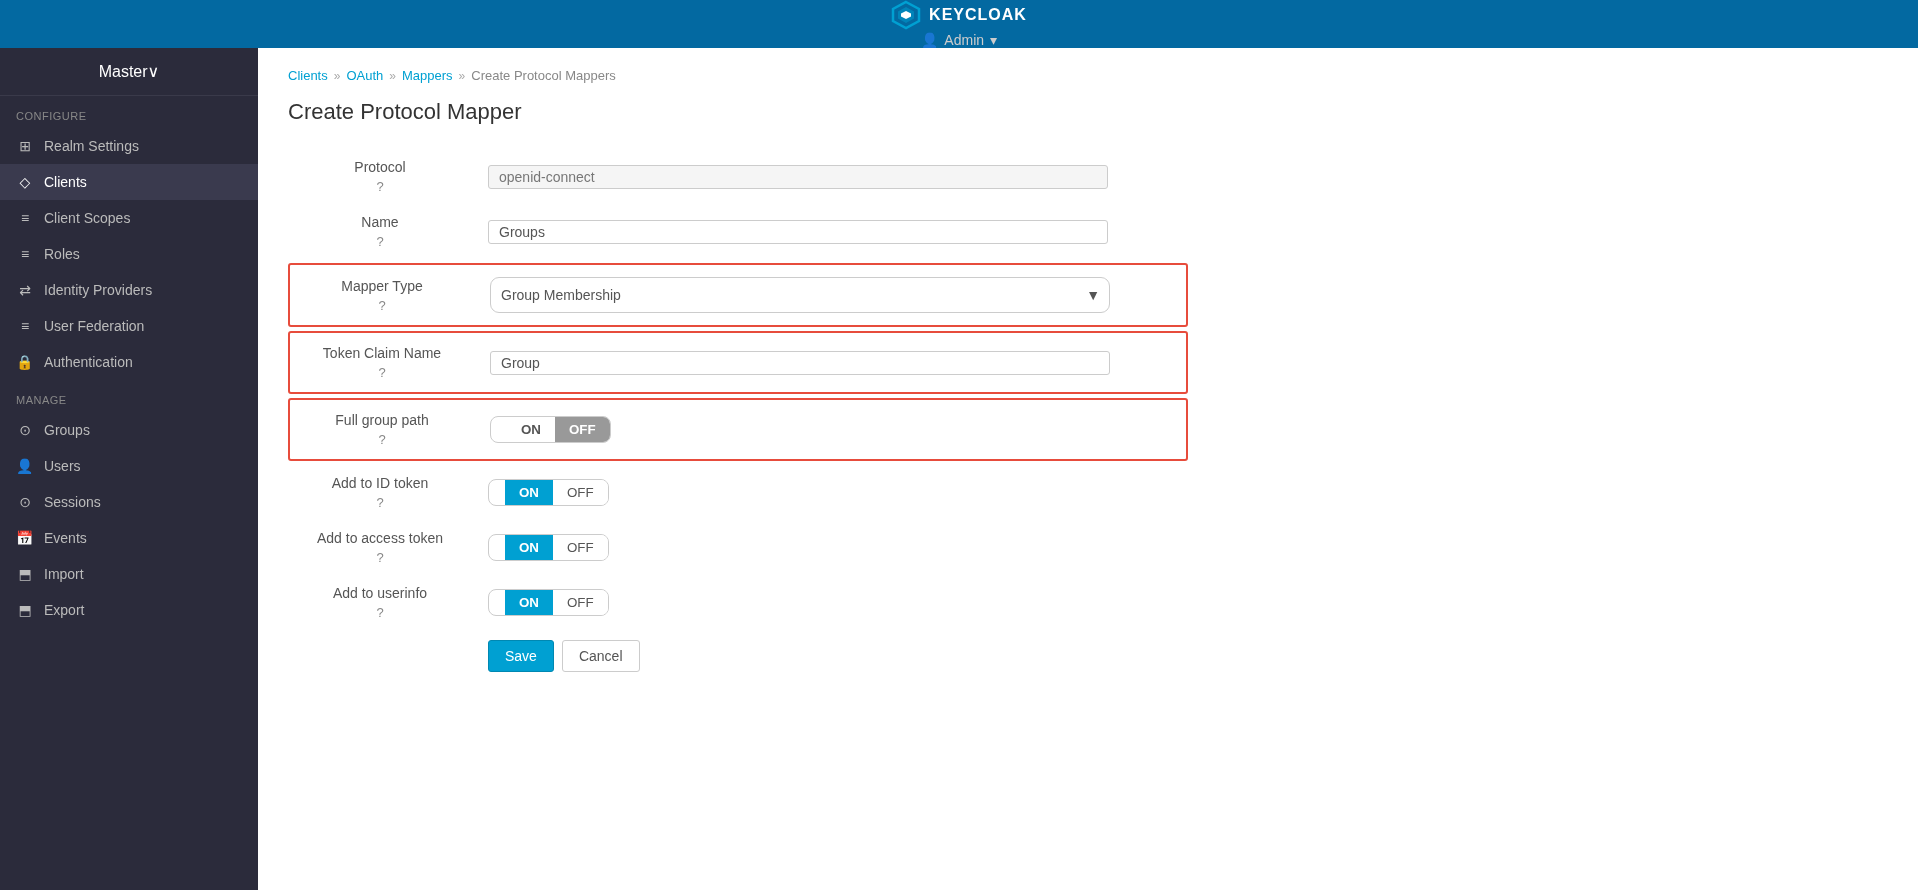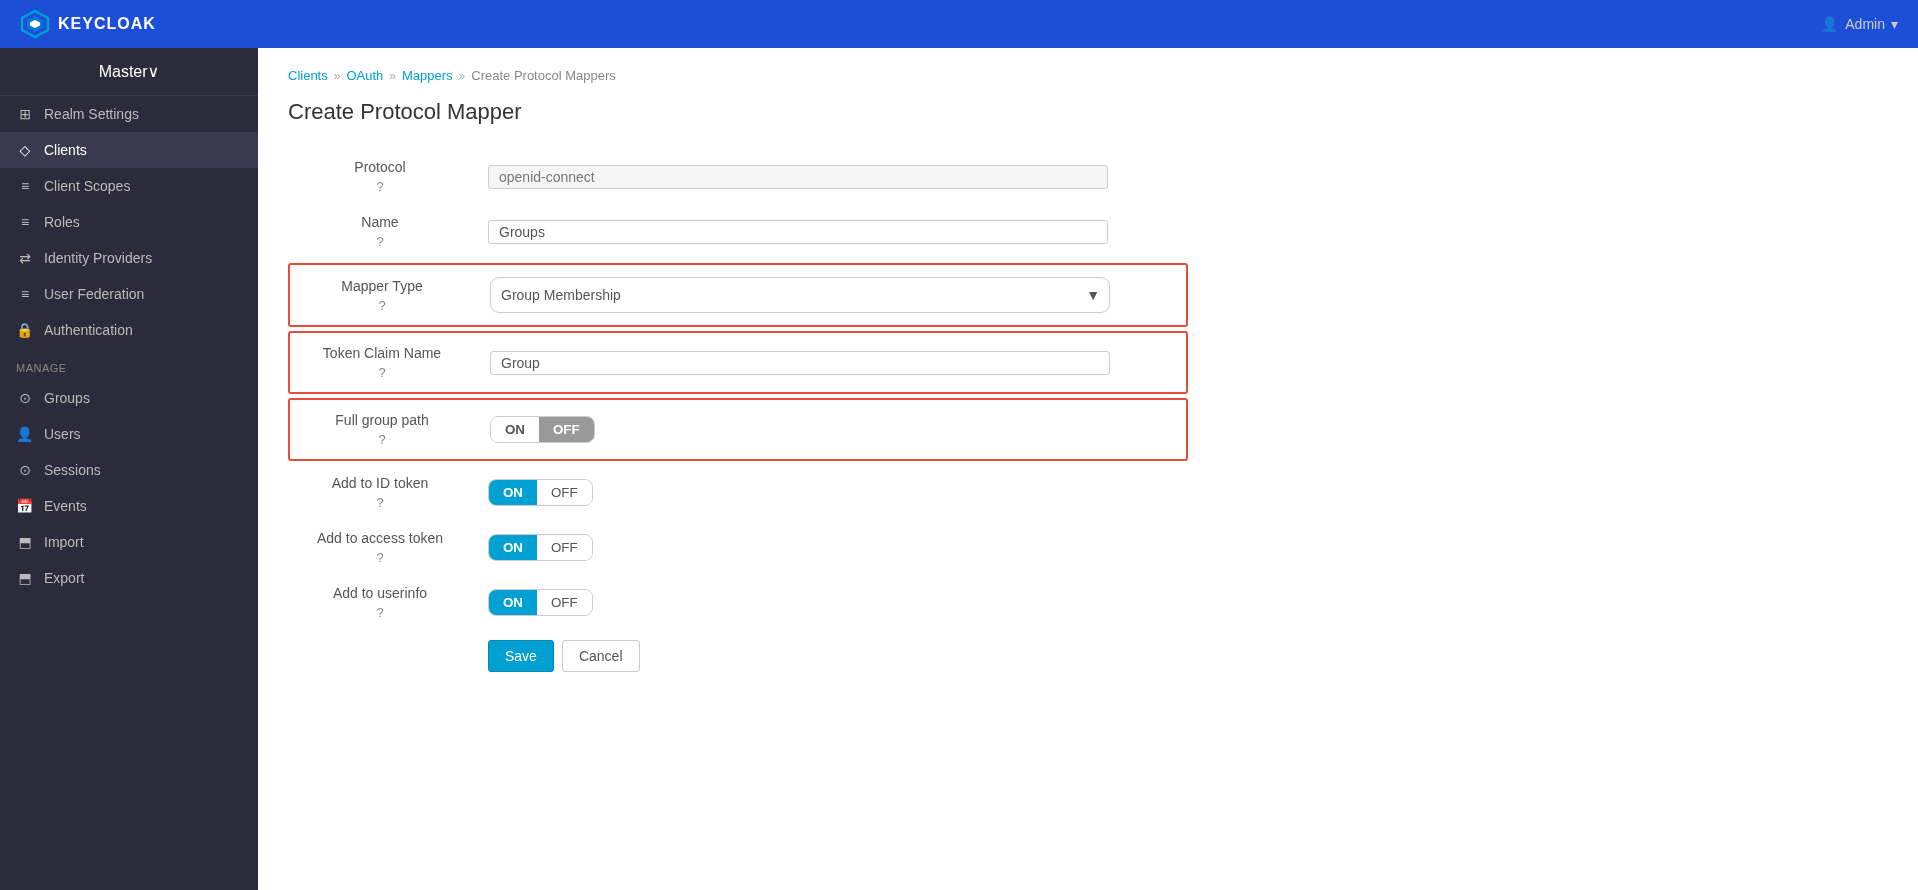--- a/index.html
+++ b/index.html
@@ -1,26 +1,27 @@
 <!DOCTYPE html>
 <html><head>
   <meta charset="utf-8">
   <style>
     * { box-sizing: border-box; margin: 0; padding: 0; }
     body { font-family: 'Helvetica Neue', Arial, sans-serif; font-size: 14px; background: #fff; display: flex; flex-direction: column; height: 100vh; }
 
     
     .navbar {
-      background: #1d4ed8;
+      background: #0369a1;
       height: 48px;
       display: flex;
       align-items: center;
       justify-content: space-between;
       padding: 0 20px;
       flex-shrink: 0;
+      flex-direction: column;
     }
     .navbar-brand {
       display: flex;
       align-items: center;
       gap: 8px;
     }
     .navbar-brand .logo-icon {
       width: 30px;
       height: 30px;
     }
@@ -213,20 +214,21 @@
       display: flex;
       align-items: center;
       gap: 0;
     }
     .toggle-btn {
       display: inline-flex;
       border: 1px solid #ccc;
       border-radius: 8px;
       overflow: hidden;
       font-size: 13px;
+      padding-left: 16px;
     }
     .toggle-btn .toggle-on {
       padding: 5px 14px;
       background: #00a0d2;
       color: #fff;
       font-weight: bold;
       cursor: pointer;
       border: none;
     }
     .toggle-btn .toggle-off {
@@ -292,20 +294,21 @@
 </div>
 
 <div class="layout">
 
   <div class="sidebar">
     <div class="sidebar-realm">
       <span>Master</span>
       <span>∨</span>
     </div>
 
+    <div class="sidebar-section-label">Configure</div>
 
     <div class="sidebar-item">
       <span class="item-icon">⊞</span>
       <span>Realm Settings</span>
     </div>
     <div class="sidebar-item active">
       <span class="item-icon">◇</span>
       <span>Clients</span>
     </div>
     <div class="sidebar-item">

